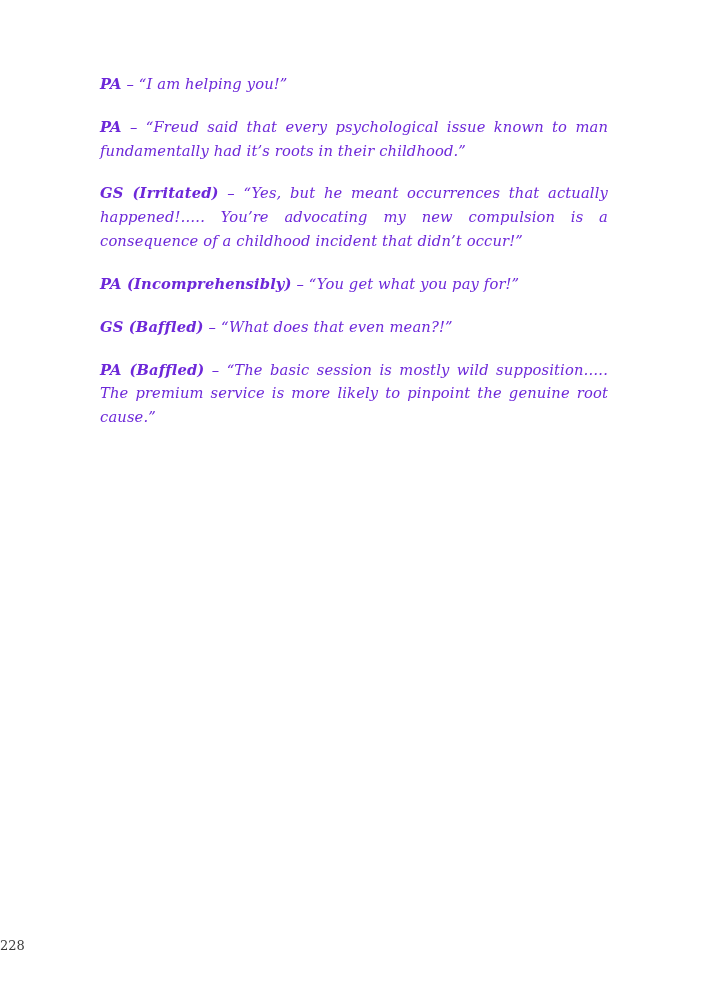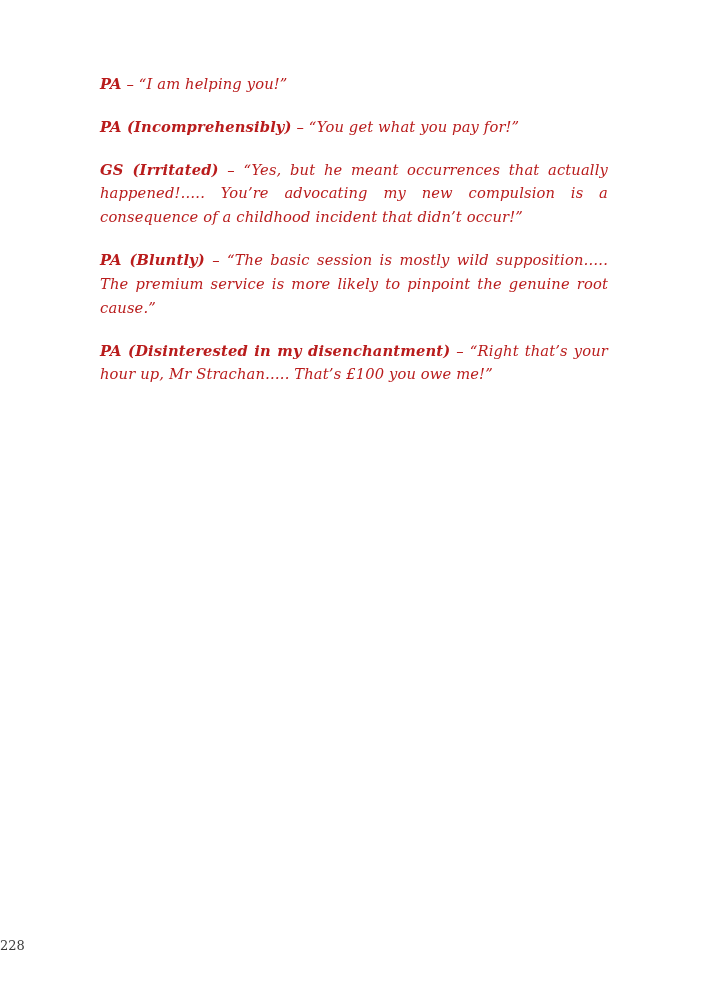--- a/index.html
+++ b/index.html
@@ -27,21 +27,21 @@
     top: 72px;
     width: 508px;
   }
   p.para {
     margin: 0 0 19px 0;
     font-family: "DejaVu Serif", serif;
     font-size: 14.7px;
     line-height: 1.62;
     text-align: justify;
     font-style: italic;
-    color: #b91c1c;
+    color: #6d28d9;
     letter-spacing: 0.15px;
   }
   p.para:last-child {
     margin-bottom: 0;
   }
   .spk {
     font-weight: bold;
     font-style: italic;
   }
   .dash {
@@ -63,37 +63,40 @@
 <body>
 
 <div class="page">
   <div class="content">
 
     <p class="para">
       <span class="spk">PA</span><span class="dash"> – </span><span>“I am helping you!”</span>
     </p>
 
 
+    <p class="para">
+      <span class="spk">PA</span><span class="dash"> – </span><span>“Freud said that every psychological issue known to man fundamentally had it’s roots in their childhood.”</span>
+    </p>
+
+    <p class="para">
+      <span class="spk">GS (Irritated)</span><span class="dash"> – </span><span>“Yes, but he meant occurrences that actually happened!….. You’re advocating my new compulsion is a consequence of a childhood incident that didn’t occur!”</span>
+    </p>
 
     <p class="para">
       <span class="spk">PA (Incomprehensibly)</span><span class="dash"> – </span><span>“You get what you pay for!”</span>
     </p>
 
     <p class="para">
-      <span class="spk">GS (Irritated)</span><span class="dash"> – </span><span>“Yes, but he meant occurrences that actually happened!….. You’re advocating my new compulsion is a consequence of a childhood incident that didn’t occur!”</span>
+      <span class="spk">GS (Baffled)</span><span class="dash"> – </span><span>“What does that even mean?!”</span>
     </p>
 
 
 
-
     <p class="para">
-      <span class="spk">PA (Bluntly)</span><span class="dash"> – </span><span>“The basic session is mostly wild supposition….. The premium service is more likely to pinpoint the genuine root cause.”</span>
+      <span class="spk">PA (Baffled)</span><span class="dash"> – </span><span>“The basic session is mostly wild supposition….. The premium service is more likely to pinpoint the genuine root cause.”</span>
     </p>
 
 
-    <p class="para">
-      <span class="spk">PA (Disinterested in my disenchantment)</span><span class="dash"> – </span><span>“Right that’s your hour up, Mr Strachan….. That’s £100 you owe me!”</span>
-    </p>
 
   </div>
 
   <div class="folio">228</div>
 </div>
 
 </body></html>

